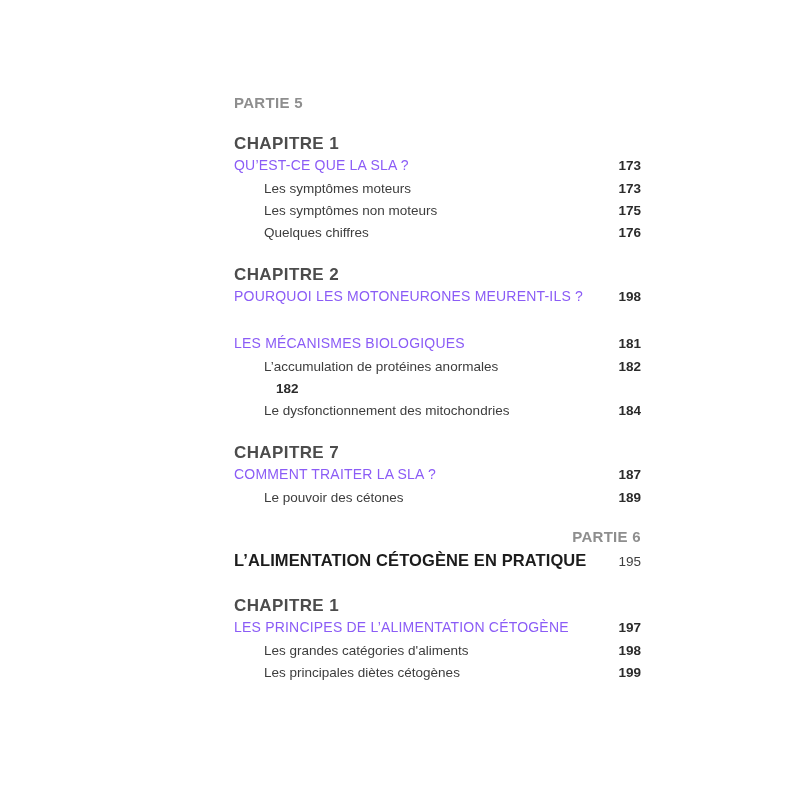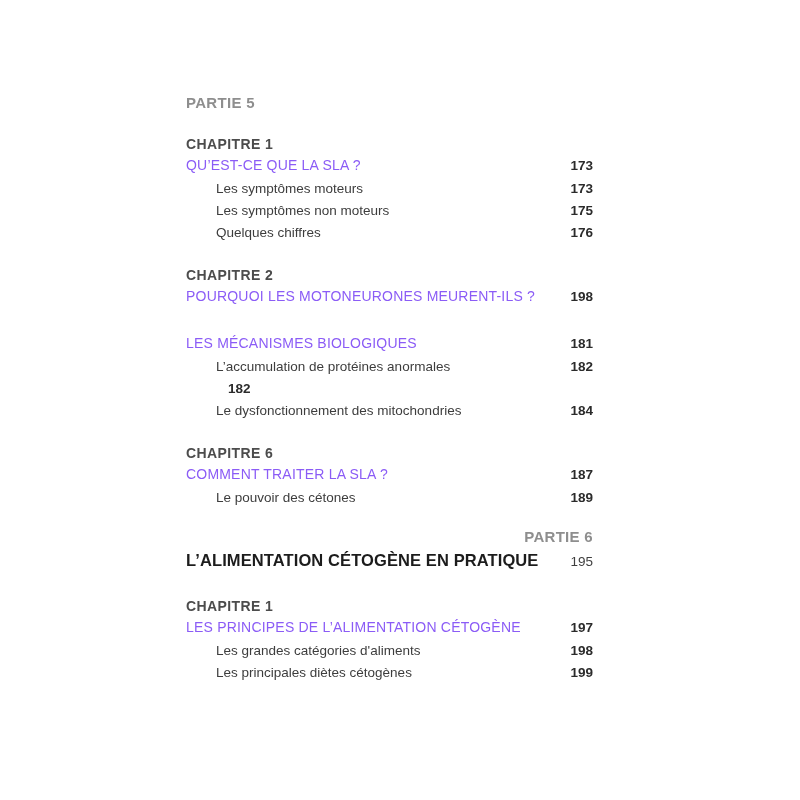--- a/index.html
+++ b/index.html
@@ -10,20 +10,21 @@
     height: 800px;
     font-family: "Liberation Sans", "DejaVu Sans", sans-serif;
     -webkit-font-smoothing: antialiased;
   }
   .page {
     position: relative;
     width: 700px;
     height: 800px;
     background: #ffffff;
     overflow: hidden;
+    margin-left: 48px;
   }
   .toc {
     position: absolute;
     left: 186px;
     top: 93px;
     width: 407px;
   }
 
   
   .part-block { }
@@ -51,21 +52,21 @@
     font-size: 13.5px;
     font-weight: 400;
     color: #3f3f3f;
     margin-left: 12px;
     white-space: nowrap;
   }
 
   
   .chapter-block { margin-top: 22px; }
   .chapter-label {
-    font-size: 14px;
+    font-size: 17px;
     line-height: 18px;
     font-weight: 700;
     letter-spacing: 0.4px;
     color: #4c4c4c;
   }
   .chapter-row {
     display: flex;
     justify-content: space-between;
     align-items: baseline;
     line-height: 24px;
@@ -155,21 +156,21 @@
       <div class="sub-row">
         <span class="sub-page">182</span>
       </div>
       <div class="sub-row">
         <span class="sub-title">Le dysfonctionnement des mitochondries</span>
         <span class="sub-page">184</span>
       </div>
     </div>
 
     <div class="chapter-block">
-      <div class="chapter-label">CHAPITRE 6</div>
+      <div class="chapter-label">CHAPITRE 7</div>
       <div class="chapter-row">
         <span class="chapter-title">COMMENT TRAITER LA SLA ?</span>
         <span class="chapter-page">187</span>
       </div>
       <div class="sub-row">
         <span class="sub-title">Le pouvoir des cétones</span>
         <span class="sub-page">189</span>
       </div>
     </div>
 

